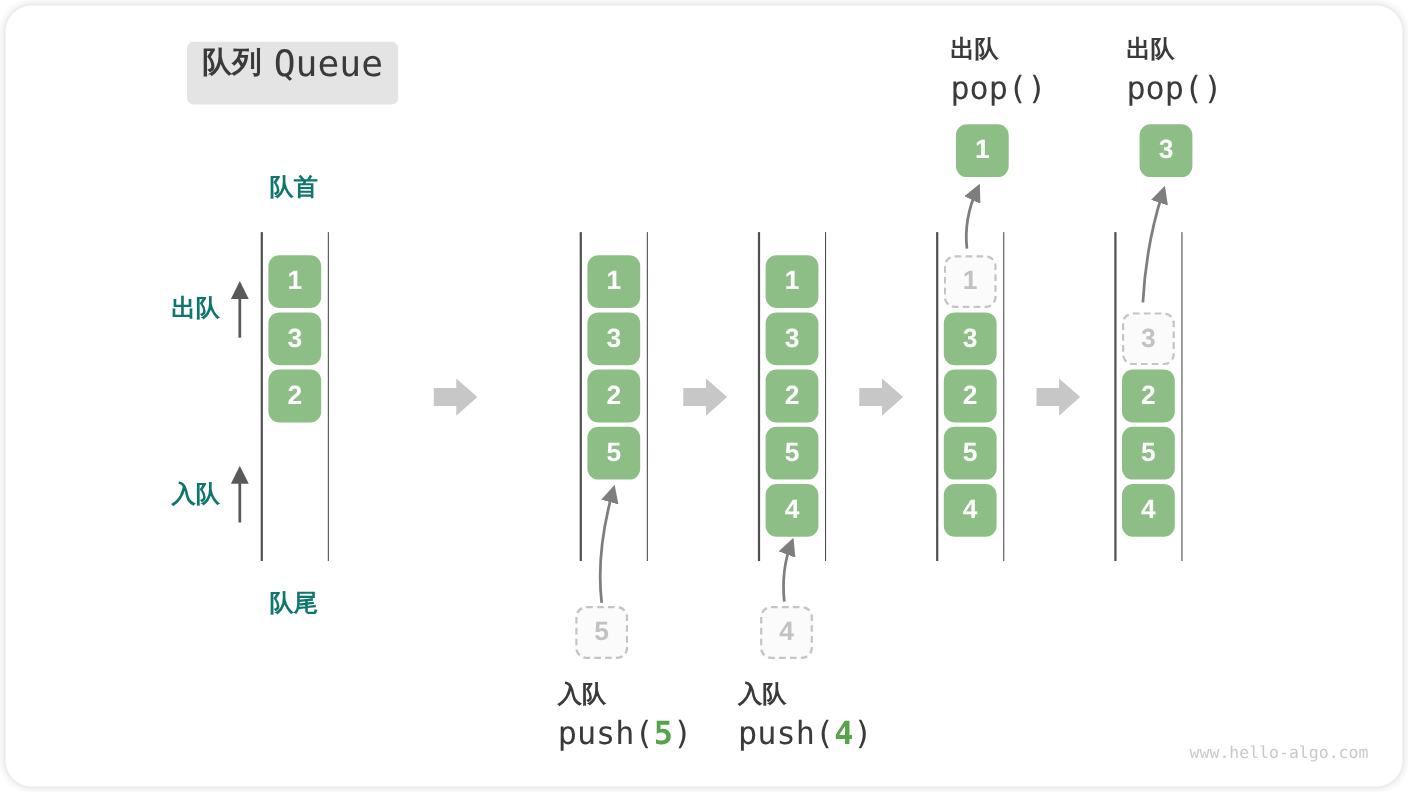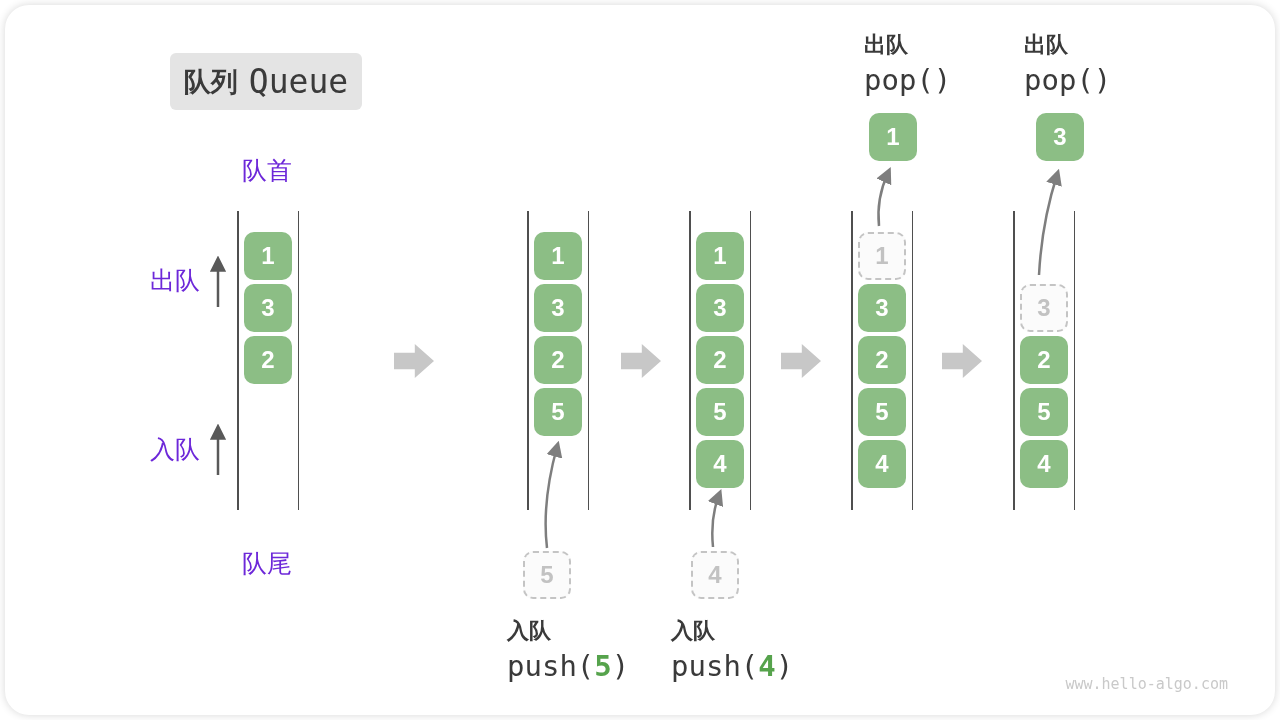--- a/index.html
+++ b/index.html
@@ -6,30 +6,30 @@
   .canvas {
     position:relative; width:1280px; height:720px; overflow:hidden;
     font-family:"Liberation Sans", sans-serif; background:#ffffff;
   }
   .card {
     position:absolute; left:5px; top:5px; right:5px; bottom:5px;
     background:#ffffff; border-radius:24px;
     box-shadow:0 0 9px rgba(0,0,0,0.16);
   }
   .title-box {
-    position:absolute; left:170px; top:53px; width:192px; height:57px;
+    position:absolute; left:170px; top:38px; width:192px; height:57px;
     background:#E4E4E4; border-radius:6px;
-    display:flex; align-items:center; justify-content:center; gap:11px;
+    display:flex; justify-content:center; gap:11px;
   }
   .title-zh { font-weight:bold; font-size:27px; color:#3A3A3A; }
   .title-en { font-family:"DejaVu Sans Mono", monospace; font-size:33px; color:#3A3A3A; }
 
-  .lbl { position:absolute; font-size:25px; font-weight:normal; color:#6d28d9; line-height:26px; }
+  .lbl { position:absolute; font-size:22px; font-weight:bold; color:#0f766e; line-height:26px; }
   .lbl-front { left:217px; top:157px; width:100px; text-align:center; }
-  .lbl-rear  { left:217px; top:550px; width:100px; text-align:center; }
+  .lbl-rear  { left:217px; top:535px; width:100px; text-align:center; }
   .lbl-deq   { left:100px; top:267px; width:100px; text-align:right; }
   .lbl-enq   { left:100px; top:436px; width:100px; text-align:right; }
 
   .state { position:absolute; top:0; width:62px; height:720px; }
   .channel-line {
     position:absolute; top:211px; height:299px; width:1.5px; background:#4F4F4F;
   }
   .channel-line.l { left:0; }
   .channel-line.r { right:0; }
 
@@ -49,21 +49,21 @@
   }
 
   .op { position:absolute; white-space:nowrap; }
   .op-zh { font-size:22px; font-weight:bold; color:#3A3A3A; line-height:30px; }
   .op-code { font-family:"DejaVu Sans Mono", monospace; font-size:29px; color:#3A3A3A; line-height:30px; margin-top:5px; }
   .op-code .hl { color:var(--arg-green, #56A34C); font-weight:bold; }
 
   .overlay { position:absolute; left:0; top:0; pointer-events:none; }
 
   .watermark {
-    position:absolute; right:52px; top:675px;
+    position:absolute; right:36px; top:675px;
     font-family:"DejaVu Sans Mono", monospace; font-size:15px; color:#C9C9C9;
   }
 </style>
 </head>
 <body>
 
 <div class="canvas">
   <div class="card"></div>
 
   <div class="title-box">

